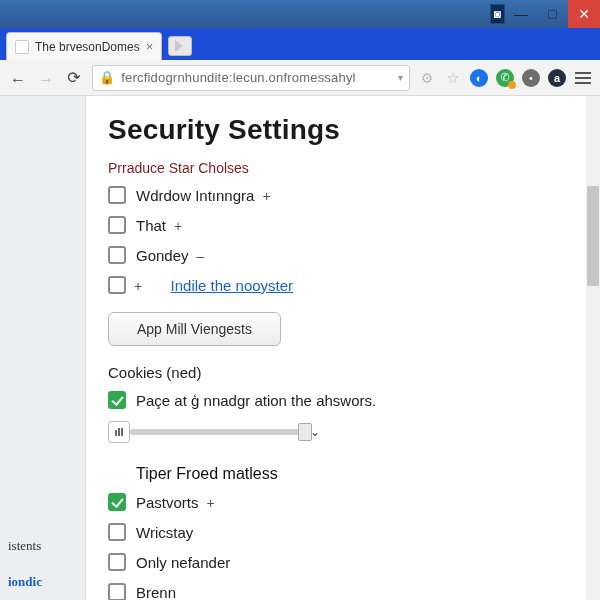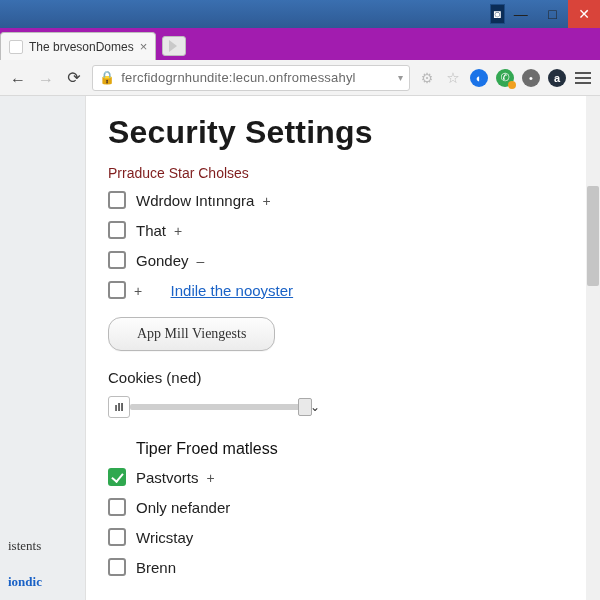--- a/index.html
+++ b/index.html
@@ -9,21 +9,21 @@
   
   .titlebar { height: 28px; background: linear-gradient(#3a6fb0, #2e5a94); display: flex; align-items: center; justify-content: flex-end; }
   .titlebar .sys-icon { width: 20px; height: 20px; background: #0b2d57; border: 1px solid #1d4b85; margin-right: auto; margin-left: 490px; display:flex; align-items:center; justify-content:center; color:#fff; font-size:12px; }
   .winbtn { width: 44px; height: 28px; display: flex; align-items: center; justify-content: center; color: #fff; font-size: 14px; }
   .winbtn.min { background: transparent; }
   .winbtn.max { background: transparent; }
   .winbtn.close { background: #d9443a; }
   .winbtn.min span, .winbtn.max span { color: #222; }
 
   
-  .tabstrip { height: 32px; background: #a21caf; display: flex; align-items: flex-end; }
+  .tabstrip { height: 32px; background: #1d4ed8; display: flex; align-items: flex-end; padding-left: 6px; }
   .tab { height: 28px; background: #f7f7f7; border: 1px solid #bdbdbd; border-bottom: none; border-radius: 4px 4px 0 0; display: flex; align-items: center; padding: 0 8px; font-size: 12px; color: #333; min-width: 140px; max-width: 160px; position: relative; }
   .tab .favicon { width: 14px; height: 14px; background: #fff; border: 1px solid #ccc; border-radius: 2px; margin-right: 6px; }
   .tab .tab-title { flex: 1; white-space: nowrap; overflow: hidden; text-overflow: ellipsis; }
   .tab .tab-close { font-size: 13px; color: #777; margin-left: 6px; }
   .newtab { width: 24px; height: 20px; background: #e8e8e8; border: 1px solid #bdbdbd; border-radius: 3px; margin-left: 6px; margin-bottom: 4px; position: relative; }
   .newtab::after { content:""; position:absolute; left:6px; top:3px; width:0; height:0; border-left:8px solid #9a9a9a; border-top:6px solid transparent; border-bottom:6px solid transparent; opacity:.4;}
 
   
   .addrbar { height: 36px; background: #f3f3f3; border-bottom: 1px solid #d9d9d9; display: flex; align-items: center; padding: 0 8px; gap: 8px; }
   .navbtn { width: 20px; height: 20px; display: flex; align-items: center; justify-content: center; color: #444; font-size: 16px; }
@@ -47,31 +47,31 @@
   .workspace { position: absolute; top: 96px; bottom: 0; left: 0; right: 0; display: flex; }
   .leftpane { width: 86px; background: #eceef0; border-right: 1px solid #e0e0e0; position: relative; }
   .leftpane .side-item { position: absolute; left: 0; font-size: 13px; color: #333; padding: 4px 8px; width: 100%; overflow: hidden; white-space: nowrap; font-family: Liberation Serif, serif;}
   .leftpane .side-item.link { color: #1a62c6; font-weight: 600; }
 
   .mainpane { flex: 1; background: #ffffff; position: relative; overflow: hidden; }
   .scrollbar { position: absolute; right: 0; top: 0; bottom: 0; width: 14px; background: #f0f0f0; }
   .scrollthumb { position: absolute; right: 1px; top: 90px; width: 12px; height: 100px; background: #c5c5c5; border-radius: 2px; }
 
   .content { padding: 18px 22px 0 22px; }
-  h1.title { font-size: 32px; font-weight: 700; color: #1a1a1a; margin-bottom: 14px; letter-spacing: .2px;}
+  h1.title { font-size: 28px; font-weight: 700; color: #1a1a1a; margin-bottom: 14px; letter-spacing: .2px;}
   .subhead { font-size: 14px; color: #7f1d1d; margin-bottom: 10px; }
 
   .opt { display: flex; align-items: flex-end; gap: 10px; margin-bottom: 12px; font-size: 15px; color: #222; }
   .cb { width: 18px; height: 18px; border: 2px solid #8a8a8a; border-radius: 3px; background: #fff; flex-shrink: 0; display:flex; align-items:center; justify-content:center;}
   .cb.checked { background: #2fa84f; border-color: #2fa84f; }
   .cb.checked::after { content:""; width:5px; height:9px; border: solid #fff; border-width: 0 2.5px 2.5px 0; transform: rotate(40deg); margin-top:-2px;}
   .suffix { color: #555; font-size: 14px; margin-left: -2px;}
   .linka { color: #1a62c6; text-decoration: underline; }
 
-  .bigbtn { margin: 6px 0 18px 0; height: 34px; padding: 0 28px; background: linear-gradient(#fdfdfd,#ececec); border: 1px solid #b9b9b9; border-radius: 13px; font-size: 14px; color: #333; display:inline-flex; align-items:center; box-shadow: 0 1px 0 rgba(0,0,0,.03); font-family: Liberation Serif, serif;}
+  .bigbtn { margin: 6px 0 18px 0; height: 34px; padding: 0 28px; background: linear-gradient(#fdfdfd,#ececec); border: 1px solid #b9b9b9; border-radius: 6px; font-size: 14px; color: #333; display:inline-flex; align-items:center; box-shadow: 0 1px 0 rgba(0,0,0,.03);}
 
   .section2head { font-size: 15px; color: #222; margin-bottom: 10px; }
 
   .sliderrow { display:flex; align-items:center; gap:0; margin: 2px 0 22px 0;}
   .sliderlabel { width: 22px; height: 22px; border:1px solid #bcbcbc; border-radius:3px; background:#fff; display:flex; align-items:center; justify-content:center; font-size:11px; font-weight:bold; color:#444;}
   .slider { position:relative; width: 180px; height: 6px; background:#cfcfcf; border-radius:2px;}
   .sliderhandle { position:absolute; right:-2px; top:-6px; width:14px; height:18px; background:#e9e9e9; border:1px solid #a9a9a9; border-radius:2px;}
   .sliderchev { font-size:12px; color:#333;}
 
   .section3head { font-size: 16px; color: #111; margin-bottom: 10px; margin-left: 28px; }
@@ -157,43 +157,47 @@
         <div class="cb"></div>
         <span class="suffix">+</span>
         <span>&nbsp;&nbsp;</span>
         <a class="linka">Indile the nooyster</a>
       </div>
 
       <button class="bigbtn">App Mill Viengests</button>
 
       
       <div class="section2head">Cookies (ned)</div>
+      <div class="opt">
+        <div class="cb checked"></div>
+        <span>Paçe at ģ nnadgr ation the ahswors.</span>
+      </div>
       <div class="sliderrow">
         <div class="sliderlabel">ıII</div>
         <div class="slider">
           <div class="sliderhandle"></div>
         </div>
         <div class="sliderchev">⌄</div>
       </div>
 
       
       <div class="section3head">Tiper Froed matless</div>
       <div class="opt">
         <div class="cb checked"></div>
         <span>Pastvorts</span>
         <span class="suffix">+</span>
       </div>
       <div class="opt">
         <div class="cb"></div>
+        <span>Wricstay</span>
+      </div>
+      <div class="opt">
+        <div class="cb"></div>
         <span>Only nefander</span>
       </div>
       <div class="opt">
         <div class="cb"></div>
-        <span>Wricstay</span>
-      </div>
-      <div class="opt">
-        <div class="cb"></div>
         <span>Brenn</span>
       </div>
       
     </div>
   </div>
 </div>
 
 </body></html>

